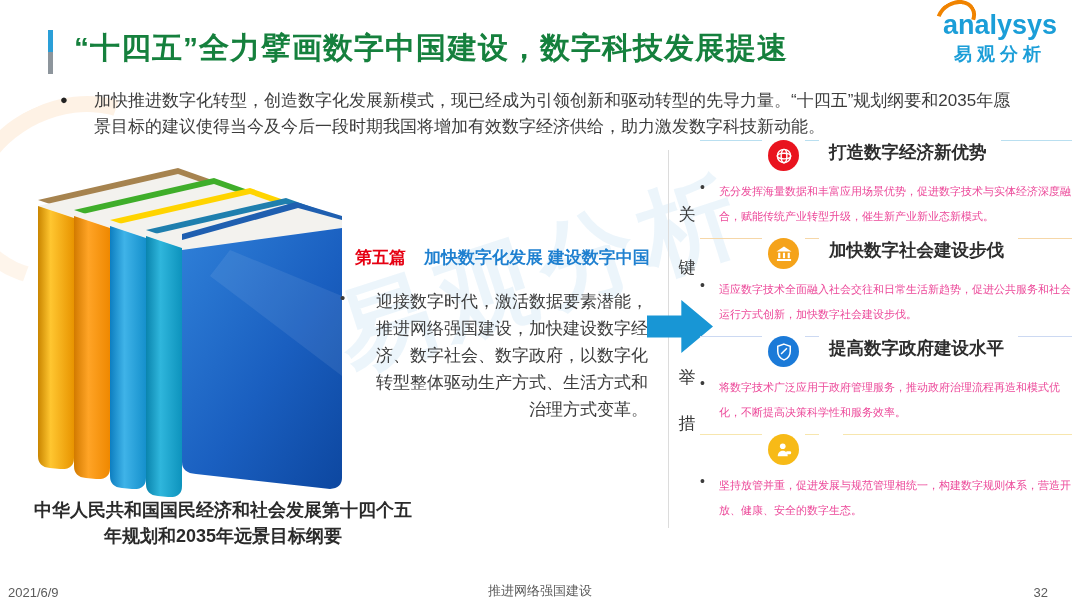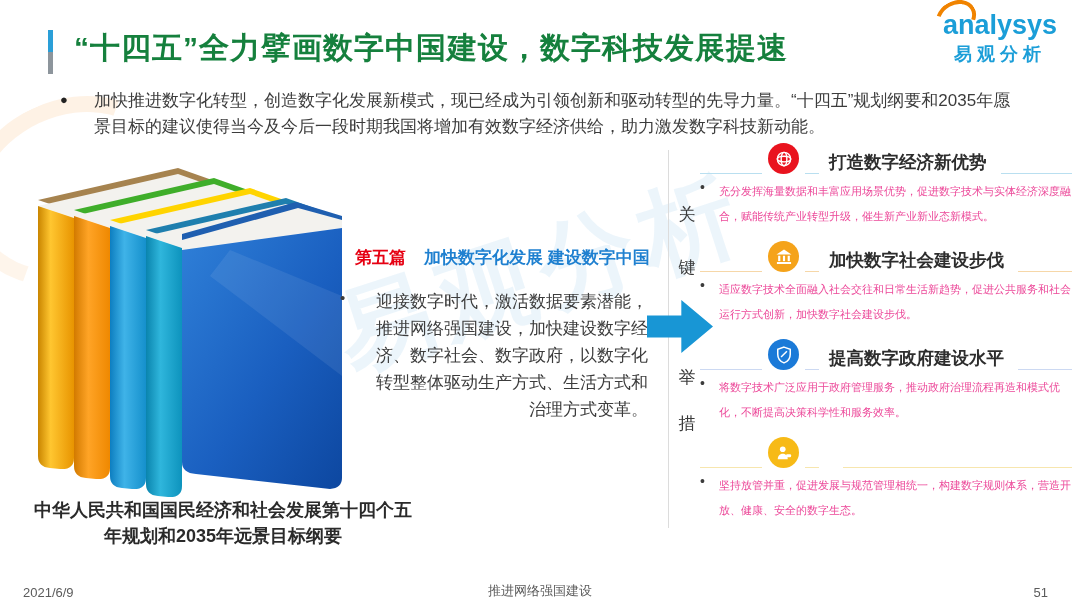--- a/index.html
+++ b/index.html
@@ -52,40 +52,40 @@
   .mid-bullet .txt{font-size:17px;line-height:27px;color:#3c3c3c;text-align:right;}
   
   .v-divider{position:absolute;left:668px;top:150px;width:1px;height:378px;background:#dcdcdc;}
   .v-label{position:absolute;left:677px;width:20px;font-size:17px;color:#3a3a3a;text-align:center;}
   .arrow{
     position:absolute;left:647px;top:299px;width:66px;height:55px;background:#1896d5;
     clip-path:polygon(0 30%,52% 30%,52% 2%,100% 50%,52% 98%,52% 70%,0 70%);
   }
   
   .sections{position:absolute;left:700px;top:140px;width:372px;}
-  .sec-header{display:flex;align-items:flex-end;height:34px;font-family:Liberation Mono, monospace;}
+  .sec-header{display:flex;align-items:flex-start;height:34px;font-family:Liberation Mono, monospace;}
   .hline{height:1px;background:var(--line);}
   .hl-left{flex:0 0 62px;}
   .hl-mid{flex:0 0 14px;margin-left:6px;margin-right:10px;}
   .hl-right{flex:1;margin-left:14px;}
   .sec-icon{
     width:31px;height:31px;border-radius:50%;background:var(--c);flex:none;
     display:flex;align-items:center;justify-content:center;margin-left:6px;
   }
   .sec-title{font-size:17.5px;font-weight:bold;color:#2d2d2d;white-space:nowrap;}
   .sec-body{display:flex;margin:5px 0 9px 0;}
   .sec-body .dot{width:19px;flex:none;color:#3c3c3c;font-size:14px;}
   .sec-body .txt{font-size:11px;line-height:25px;color:#ec4899;}
   .s0{--c:#e9131e;--line:#b9dff0;}
   .s1{--c:#f5a31a;--line:#f6d7a8;}
   .s2{--c:#1b7ad8;--line:#ccd9f2;}
   .s3{--c:#f7ba17;--line:#f7e6ae;}
   
   .footer{position:absolute;left:0;bottom:8px;width:100%;font-size:13px;color:#5b5b5b;}
-  .f-date{position:absolute;left:23px;bottom:0;}
+  .f-date{position:absolute;left:8px;bottom:0;}
   .f-center{position:absolute;left:0;right:0;bottom:0;text-align:center;}
   .f-page{position:absolute;right:32px;bottom:0;}
 </style>
 </head>
 <body>
 
 <div class="slide">
 
   <div class="wm-ring"></div>
   <div class="watermark">
@@ -272,16 +272,16 @@
         <span class="dot">•</span>
         <span class="txt">坚持放管并重，促进发展与规范管理相统一，构建数字规则体系，营造开放、健康、安全的数字生态。</span>
       </div>
     </div>
 
   </div>
 
   <div class="footer">
     <span class="f-date">2021/6/9</span>
     <span class="f-center">推进网络强国建设</span>
-    <span class="f-page">51</span>
+    <span class="f-page">32</span>
   </div>
 
 </div>
 
 </body></html>

